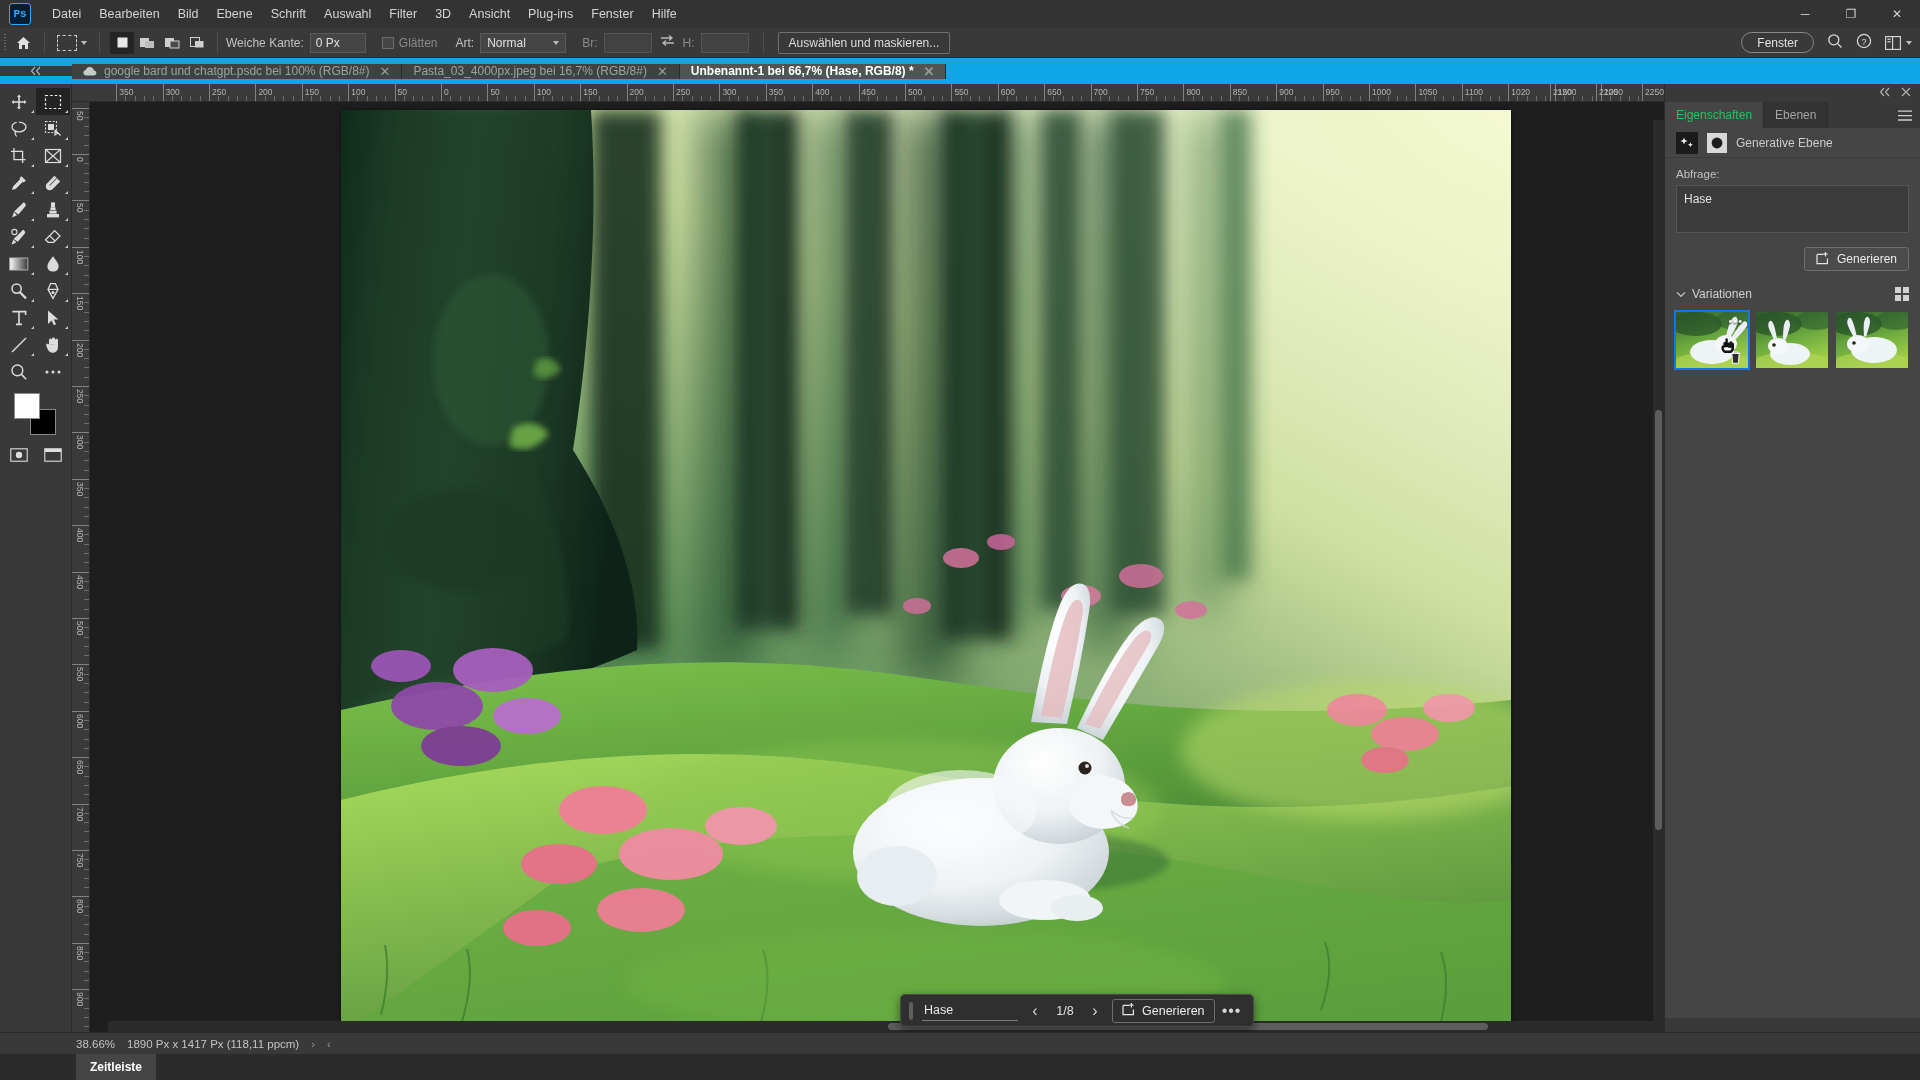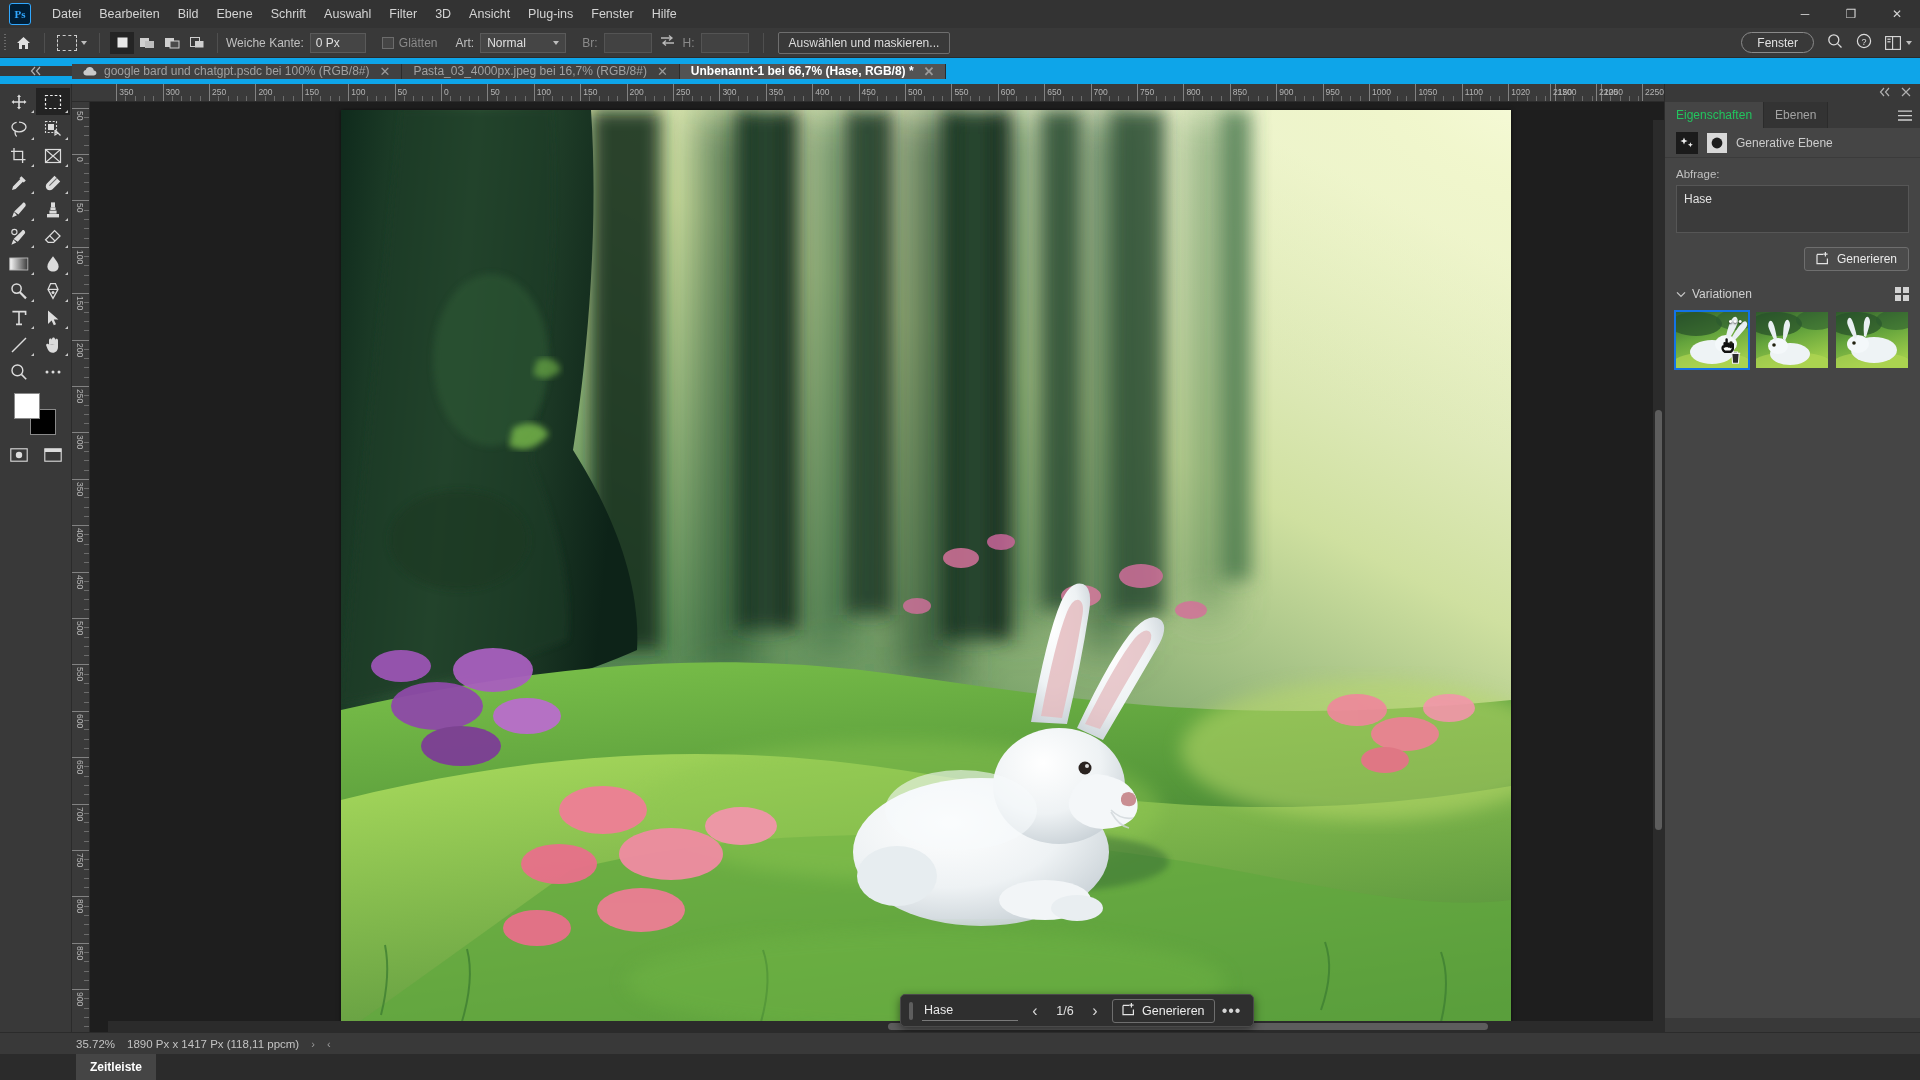--- a/index.html
+++ b/index.html
@@ -17,21 +17,21 @@
   
   .menubar {
     height: 28px; background: #333333; display: flex; align-items: center;
     flex: 0 0 28px; position: relative;
   }
   .ps-logo {
     width: 22px; height: 22px; margin-left: 9px; margin-right: 12px;
     background: #001e36; border: 1px solid #31a8ff; border-radius: 3px;
     color: #31a8ff; font-size: 11px; font-weight: bold;
     display: flex; align-items: center; justify-content: center;
-    font-family: Liberation Serif, serif;
+    font-family: Liberation Mono, monospace;
   }
   .menu-item {
     font-size: 12.5px; color: #d4d4d4; padding: 4px 9px; cursor: default;
     white-space: nowrap;
   }
   .win-controls { position: absolute; right: 0; top: 0; height: 28px; display: flex; }
   .win-btn {
     width: 46px; height: 28px; display: flex; align-items: center; justify-content: center;
     color: #d4d4d4; font-size: 12px;
   }
@@ -1031,21 +1031,21 @@
               <path d="M1100 912 q10 -42 0 -70"></path>
             </g>
             <ellipse cx="585" cy="872" rx="300" ry="52" fill="#76bb46" opacity="0.35" filter="url(#blurA)"></ellipse>
           </svg>
         </div>
 
         <div class="ctx-taskbar">
           <div class="ctx-drag"></div>
           <div class="ctx-input">Hase</div>
           <div class="ctx-arrow">‹</div>
-          <div class="ctx-count">1/6</div>
+          <div class="ctx-count">1/8</div>
           <div class="ctx-arrow">›</div>
           <div class="ctx-gen">
             <span>
               <svg width="14" height="14" viewBox="0 0 14 14">
                   <path d="M1 3.4 H7 M1 3.4 V12.6 H11.4 V7.4" stroke="#e4e4e4" stroke-width="1.2" fill="none"></path>
                   <path d="M9.4 1 L9.4 5.4 M7.2 3.2 L11.6 3.2" stroke="#e4e4e4" stroke-width="1.2"></path>
                 </svg>
             </span>
             <span>Generieren</span>
           </div>
@@ -1208,21 +1208,21 @@
                 <circle cx="18" cy="31" r="1.8" fill="#221"></circle>
               </svg>
             </div>
           </div>
       </div>
       <div class="panel-foot"></div>
     </div>
   </div>
 
   <div class="statusbar">
-    <span>35.72%</span>
+    <span>38.66%</span>
     <span>1890 Px x 1417 Px (118,11 ppcm)</span>
     <span class="status-arrow">›</span>
     <span class="status-arrow">‹</span>
   </div>
 
   <div class="timelinebar">
     <div class="timeline-tab">Zeitleiste</div>
   </div>
 </div>
 

